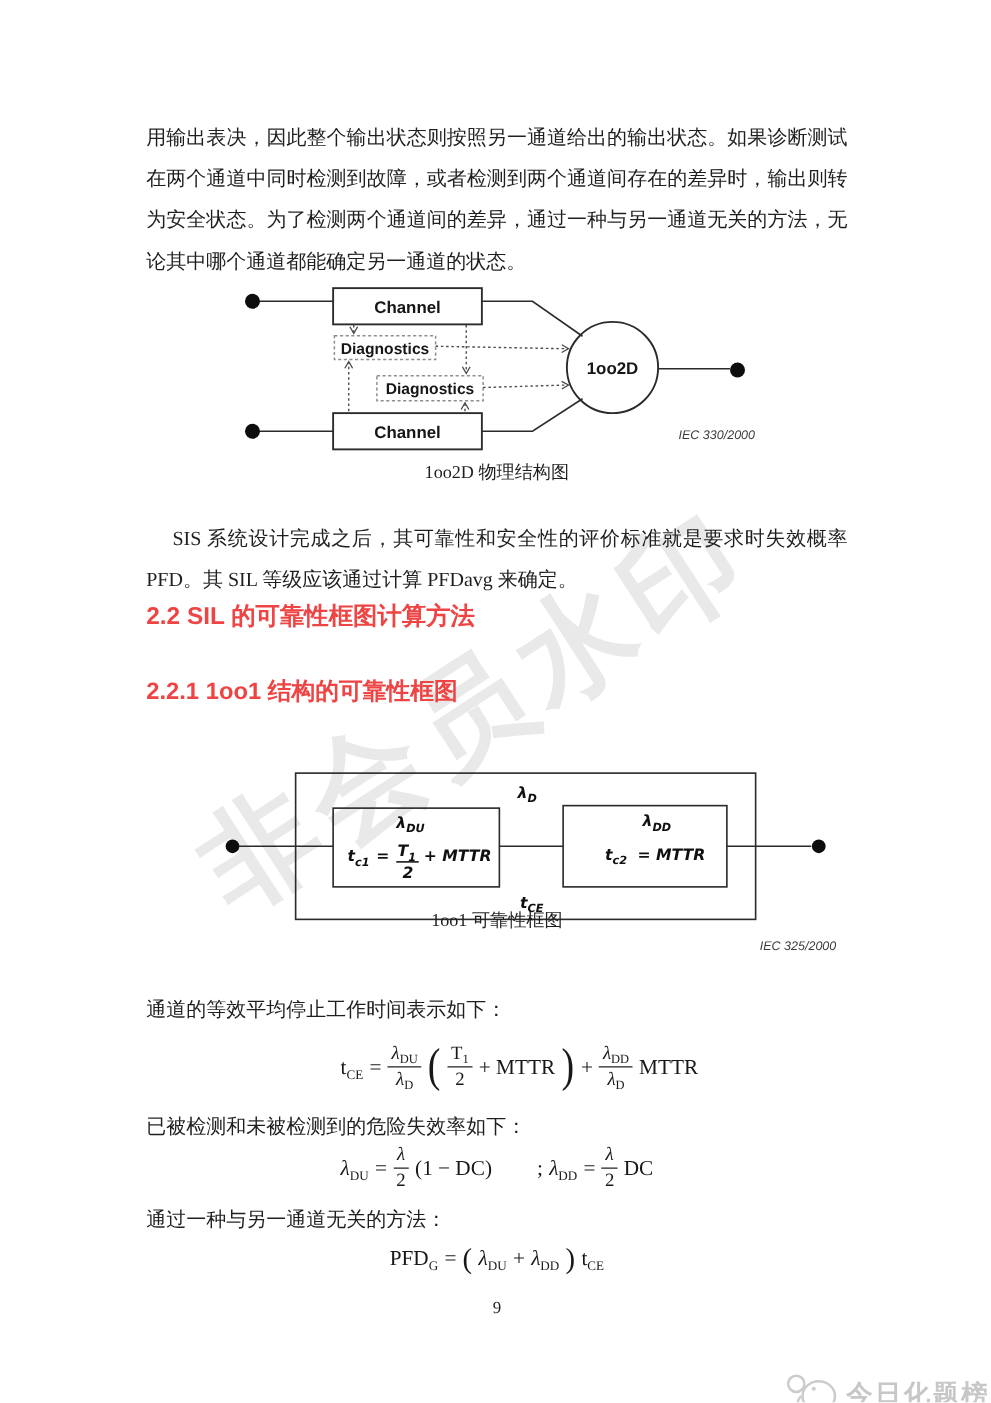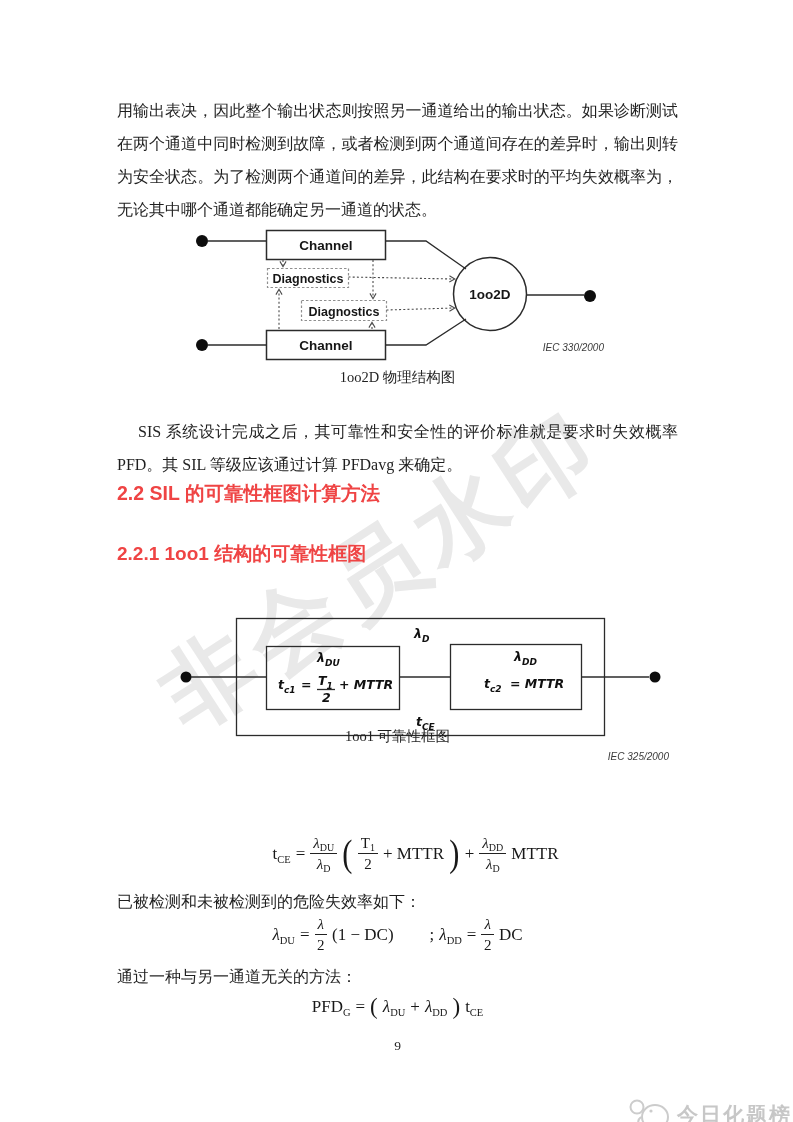--- a/index.html
+++ b/index.html
@@ -74,21 +74,21 @@
     font-weight:bold; font-size:21px; letter-spacing:2px; white-space:nowrap;
   }
 </style>
 </head>
 <body>
 
 <div class="page">
 
   <div class="watermark">非会员水印</div>
 
-  <div class="para" style="top:94px;">用输出表决，因此整个输出状态则按照另一通道给出的输出状态。如果诊断测试在两个通道中同时检测到故障，或者检测到两个通道间存在的差异时，输出则转为安全状态。为了检测两个通道间的差异，此结构在要求时的平均失效概率为，无论其中哪个通道都能确定另一通道的状态。</div>
+  <div class="para" style="top:94px;">用输出表决，因此整个输出状态则按照另一通道给出的输出状态。如果诊断测试在两个通道中同时检测到故障，或者检测到两个通道间存在的差异时，输出则转为安全状态。为了检测两个通道间的差异，通过一种与另一通道无关的方法，无论其中哪个通道都能确定另一通道的状态。</div>
 
   <svg class="dgm" style="left:180px; top:227px;" width="430" height="135" viewBox="0 0 430 135">
     <defs>
       <marker id="arrV" viewBox="0 0 10 10" refX="7" refY="5" markerWidth="7" markerHeight="7" orient="auto">
         <path d="M1 1 L8 5 L1 9" fill="none" stroke="#4a4a4a" stroke-width="1.4"></path>
       </marker>
     </defs>
 
     <circle class="dot" cx="22" cy="14" r="6"></circle>
     <circle class="dot" cx="22" cy="118" r="6"></circle>
@@ -155,20 +155,21 @@
     <text class="d2t" x="312" y="78"><tspan>t</tspan><tspan class="d2sub" dy="3.5">c2</tspan></text>
     <text class="d2t" x="338" y="78">= MTTR</text>
 
     <text class="d2t" x="244" y="116" font-size="14"><tspan>t</tspan><tspan class="d2sub" dy="3.5">CE</tspan></text>
 
     <text class="iec" x="497" y="150">IEC  325/2000</text>
   </svg>
 
   <div class="caption" style="top:727px;">1oo1 可靠性框图</div>
 
+  <div class="label-line" style="top:798px;">通道的等效平均停止工作时间表示如下：</div>
 
   <div class="formula" style="top:834px; transform:translateX(18px);">
     <span class="frow">
       <span><span>t</span><sub>CE</sub></span>
       <span>=</span>
       <span class="frac">
         <span class="num"><i class="lam">λ</i><sub>DU</sub></span>
         <span class="den"><i class="lam">λ</i><sub>D</sub></span>
       </span>
       <span class="bigp">(</span>

